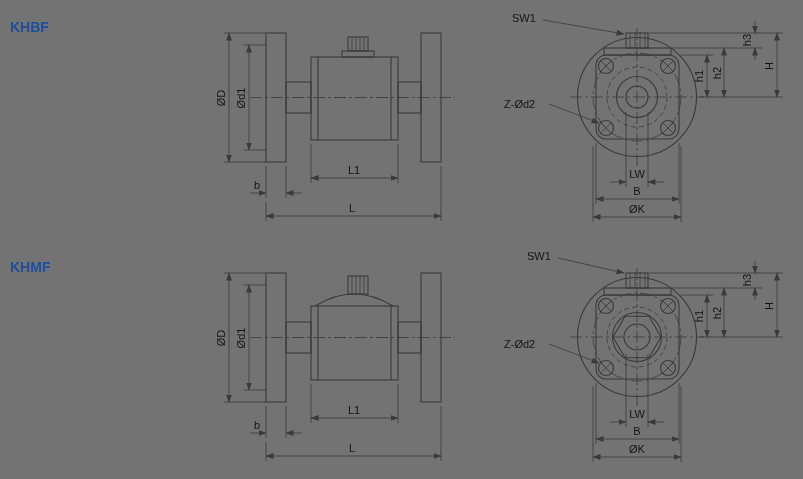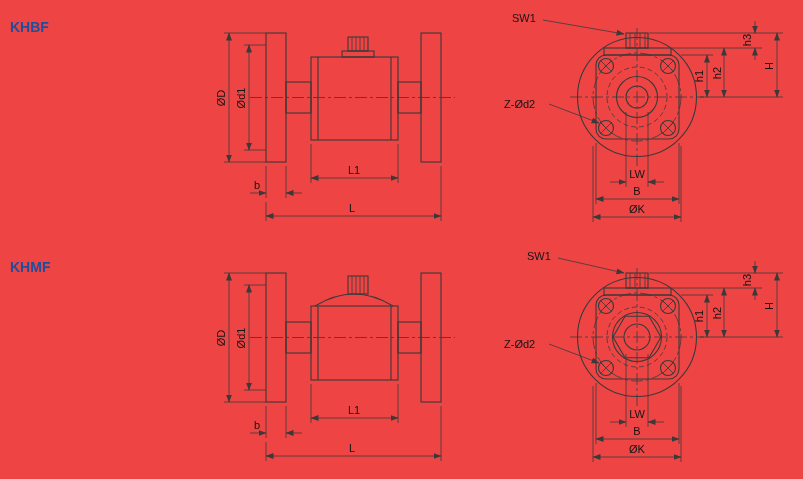--- a/index.html
+++ b/index.html
@@ -1,16 +1,16 @@
 <!DOCTYPE html>
 <html><head>
 <meta charset="utf-8">
 <style>
   html,body{margin:0;padding:0;background:#ffffff}
-  .canvas{position:relative;width:803px;height:479px;background:#ef4444;
+  .canvas{position:relative;width:803px;height:479px;background:#737373;
           font-family:"Liberation Sans",sans-serif;overflow:hidden}
   svg{display:block}
   .o{fill:none;stroke:#3a3a3a;stroke-width:1.1}
   .thin{fill:none;stroke:#3a3a3a;stroke-width:0.8}
   .cl{fill:none;stroke:#3a3a3a;stroke-width:0.8;stroke-dasharray:12 3 3 3}
   .dash{fill:none;stroke:#3a3a3a;stroke-width:0.8;stroke-dasharray:5 3}
   svg text{font-size:11px;fill:#141414;font-family:"Liberation Sans",sans-serif}
   svg text.title{font-size:14px;font-weight:bold;fill:#1d4f9e}
 </style>
 </head>

